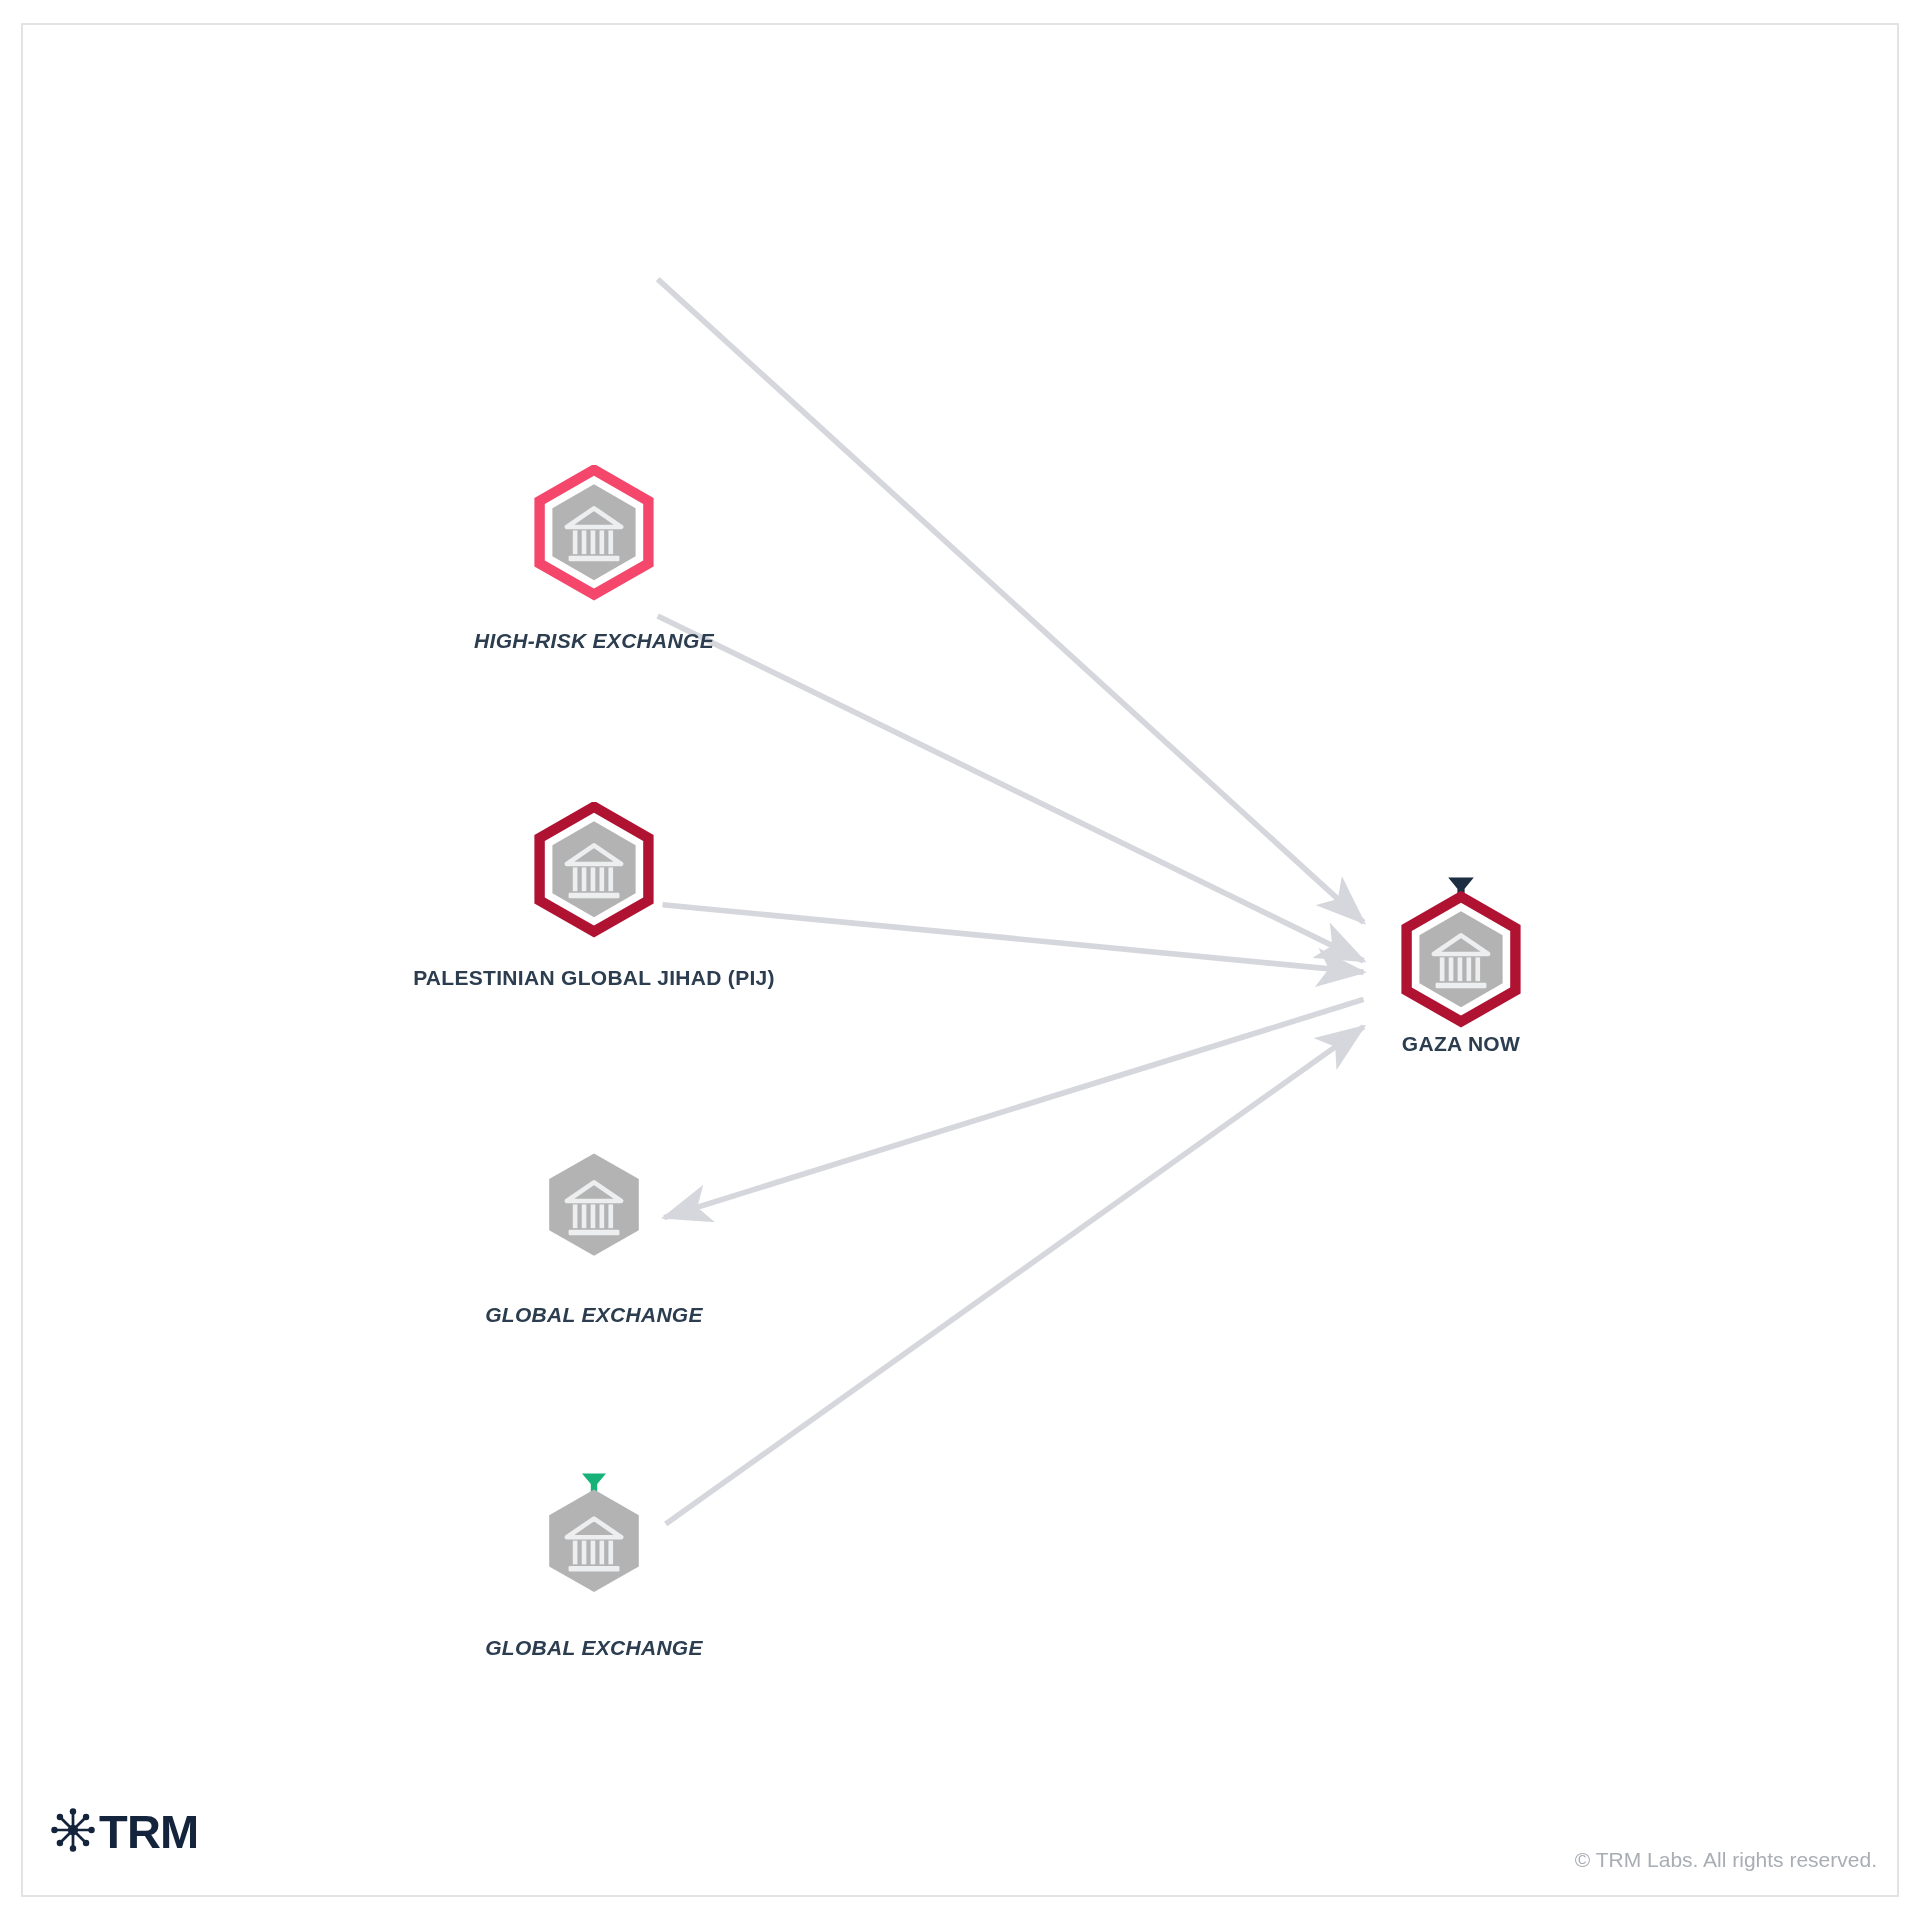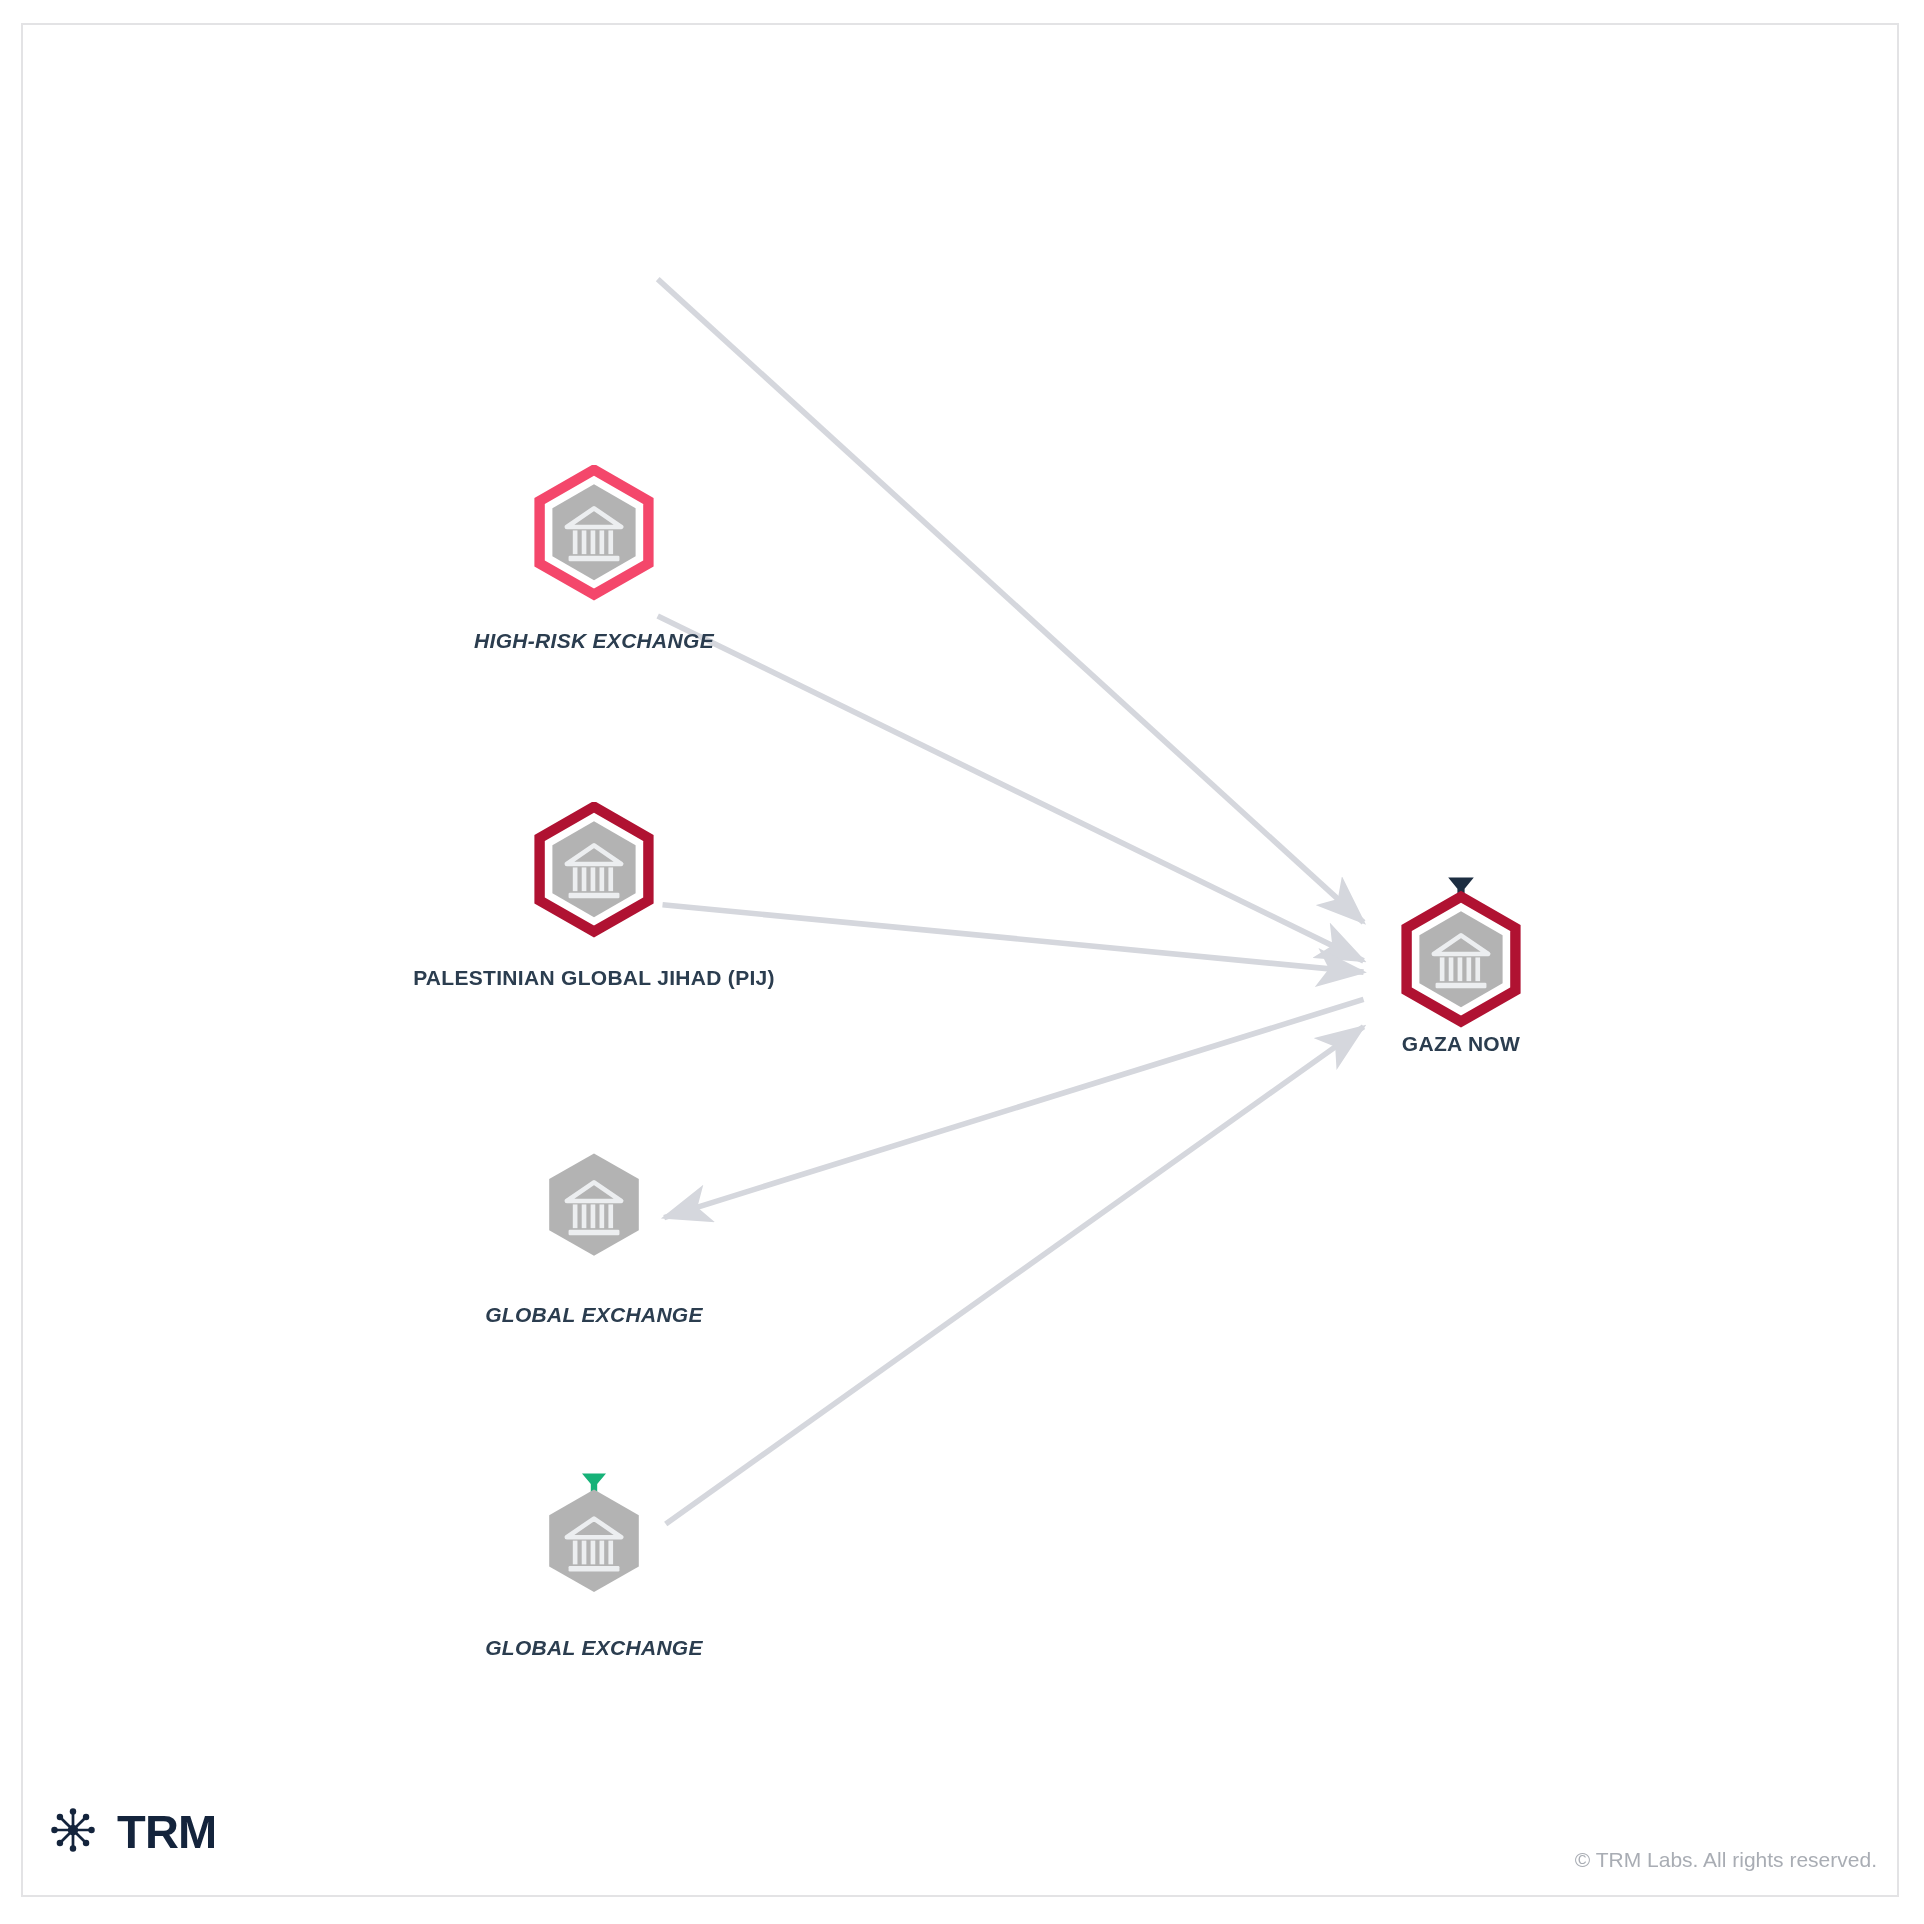--- a/index.html
+++ b/index.html
@@ -73,21 +73,21 @@
     bottom: 48px;
     width: 1829px;
     height: 72px;
   }
   #trm-logo {
     position: absolute;
     left: 0;
     top: 0;
     display: flex;
     align-items: center;
-    gap: 19px;
+    gap: 1px;
   }
   #trm-word {
     font-size: 47px;
     font-weight: bold;
     color: #14243c;
     letter-spacing: -0.8px;
     line-height: 1;
     font-family: "Liberation Sans", sans-serif;
   }
   #copyright {

